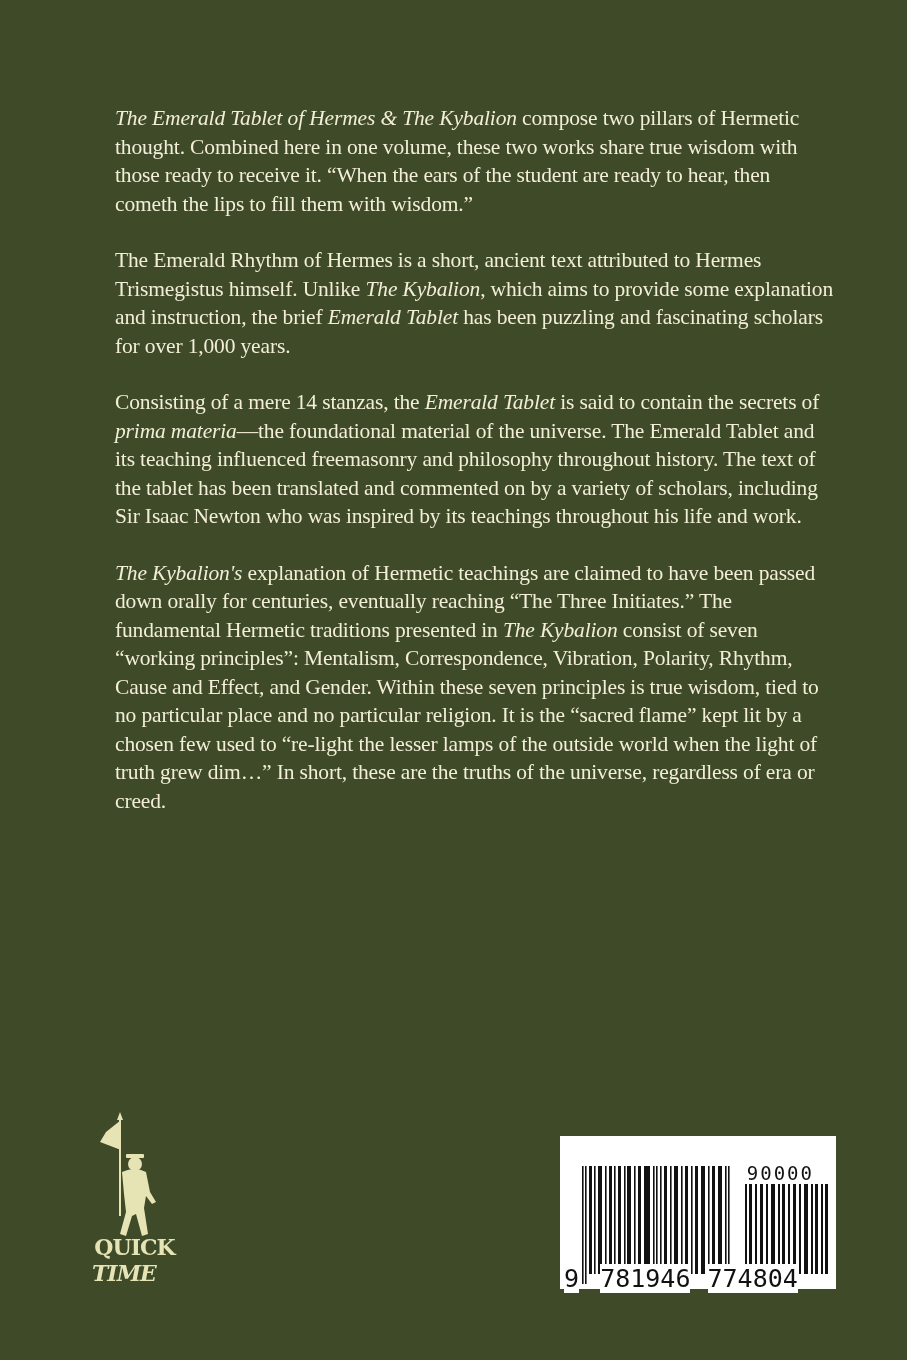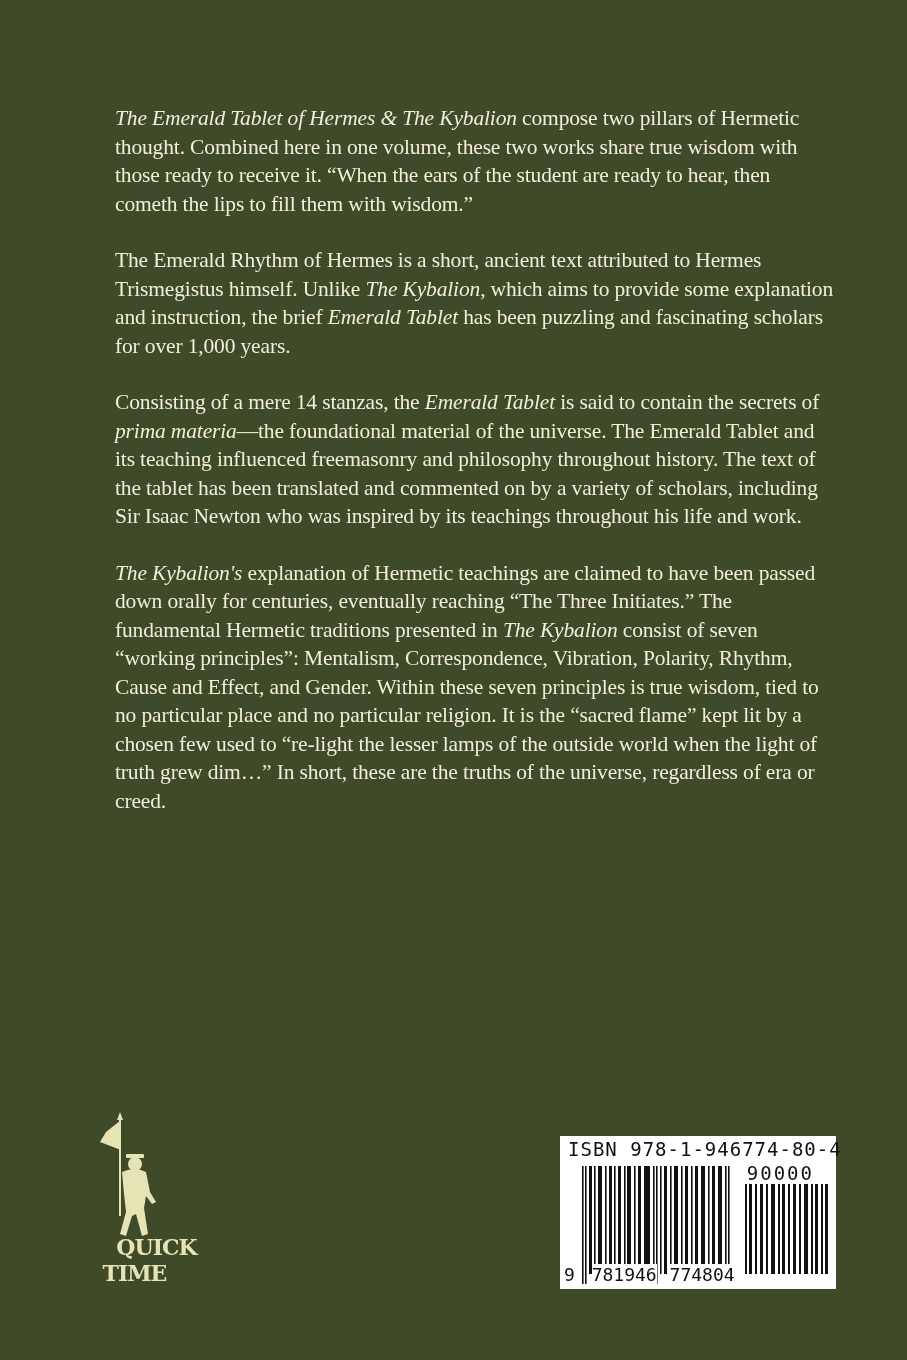--- a/index.html
+++ b/index.html
@@ -6,21 +6,21 @@
     body { width:907px; height:1360px; background:#3e4a28; position:relative; overflow:hidden; font-family:"Liberation Serif","DejaVu Serif",serif; color:#f3eed8; }
     .content { position:absolute; left:115px; top:104px; width:730px; }
     .para { font-size:21.5px; line-height:28.5px; margin:0 8px 28px 0; letter-spacing:-0.15px; }
     .para i { font-style:italic; }
     .logo { position:absolute; left:92px; top:1112px; width:85px; height:180px; }
     .isbn-box { position:absolute; left:560px; top:1136px; width:276px; height:153px; background:#ffffff; }
     .isbn-top { position:absolute; left:8px; top:2px; font-family:"DejaVu Sans Mono",monospace; font-size:19px; color:#111; letter-spacing:1px; white-space:nowrap; }
     .price { position:absolute; right:22px; top:26px; font-family:"DejaVu Sans Mono",monospace; font-size:19px; color:#111; letter-spacing:2px; }
     .bars-main { position:absolute; left:22px; top:30px; width:160px; height:118px; }
     .bars-addon { position:absolute; left:185px; top:48px; width:84px; height:90px; }
-    .ean-digits { position:absolute; left:4px; top:128px; font-family:"DejaVu Sans Mono",monospace; font-size:18px; color:#111; background:transparent; white-space:nowrap; }
+    .ean-digits { position:absolute; left:4px; top:128px; font-family:"DejaVu Sans Mono",monospace; font-size:25px; color:#111; background:transparent; white-space:nowrap; }
     .ean-digits span { background:#fff; }
   </style>
 </head>
 <body>
 
 <div class="content">
   <p class="para">
     <i>The Emerald Tablet of Hermes &amp; The Kybalion</i><span> compose two pillars of Hermetic thought. Combined here in one volume, these two works share true wisdom with those ready to receive it. “When the ears of the student  are ready to hear, then cometh the lips to fill them with wisdom.”</span>
   </p>
   <p class="para">
@@ -38,26 +38,25 @@
   <svg width="85" height="130" viewBox="0 0 85 130">
     <g fill="#e6e3b4">
       <rect x="27" y="6" width="2" height="98"></rect>
       <polygon points="28,0 25,8 31,8"></polygon>
       <polygon points="29,8 29,38 8,30 14,20"></polygon>
       <rect x="34" y="42" width="18" height="4" rx="1"></rect>
       <circle cx="43" cy="52" r="7"></circle>
       <path d="M30,60 Q43,54 54,60 L58,80 L64,90 L60,92 L54,84 L52,96 L56,122 L50,124 L44,102 L40,104 L34,124 L28,122 L34,100 L32,82 Z"></path>
     </g>
   </svg>
-  <div style="position:absolute;left:0;top:122px;width:85px;text-align:center;font-family:'DejaVu Serif',serif;font-weight:bold;font-size:22px;color:#e6e3b4;letter-spacing:-1px;margin-left:22px;">QUICK</div>
-  <div style="position:absolute;left:0;top:148px;width:85px;text-align:center;font-family:'DejaVu Serif',serif;font-weight:bold;font-size:22px;color:#e6e3b4;letter-spacing:-1px;">TIME</div>
+  <div style="position:absolute;left:0;top:122px;width:85px;text-align:center;font-family:'DejaVu Serif',serif;font-weight:bold;font-size:22px;color:#e6e3b4;letter-spacing:-1px;">QUICK</div>
+  <div style="position:absolute;left:0;top:148px;width:85px;text-align:left;font-family:'DejaVu Serif',serif;font-weight:bold;font-size:22px;color:#e6e3b4;letter-spacing:-1px;font-style:italic;">TIME</div>
 </div>
 
 <div class="isbn-box">
-  <div class="isbn-top">ISBN 978-1-946774-80-4</div>
   <div class="price">90000</div>
   <svg class="bars-main" viewBox="0 0 160 118" preserveaspectripple="none">
     <g fill="#111">
       <rect x="0" y="0" width="1.6" height="118"></rect>
         <rect x="3" y="0" width="1.6" height="118"></rect>
       <rect x="7" y="0" width="3" height="108"></rect>
         <rect x="12" y="0" width="1.6" height="108"></rect>
         <rect x="16" y="0" width="4" height="108"></rect>
       <rect x="23" y="0" width="1.6" height="108"></rect>
         <rect x="27" y="0" width="3" height="108"></rect>

